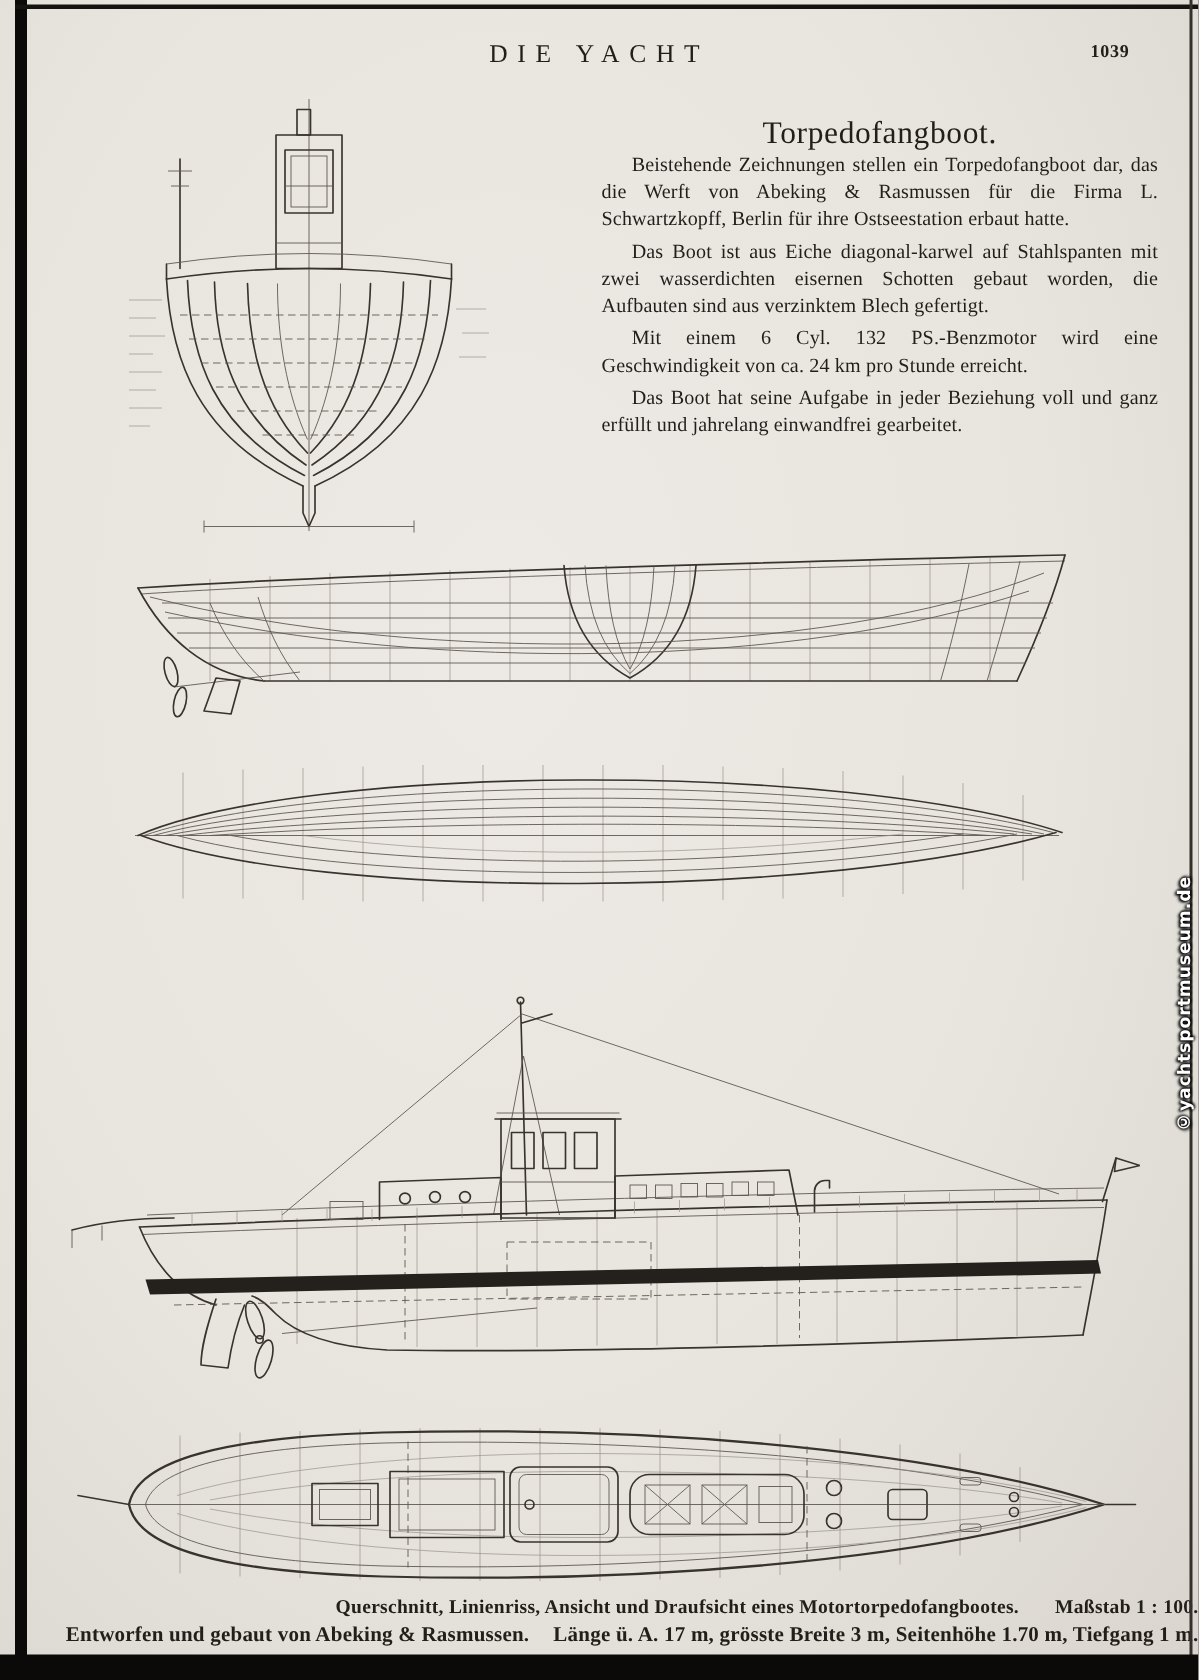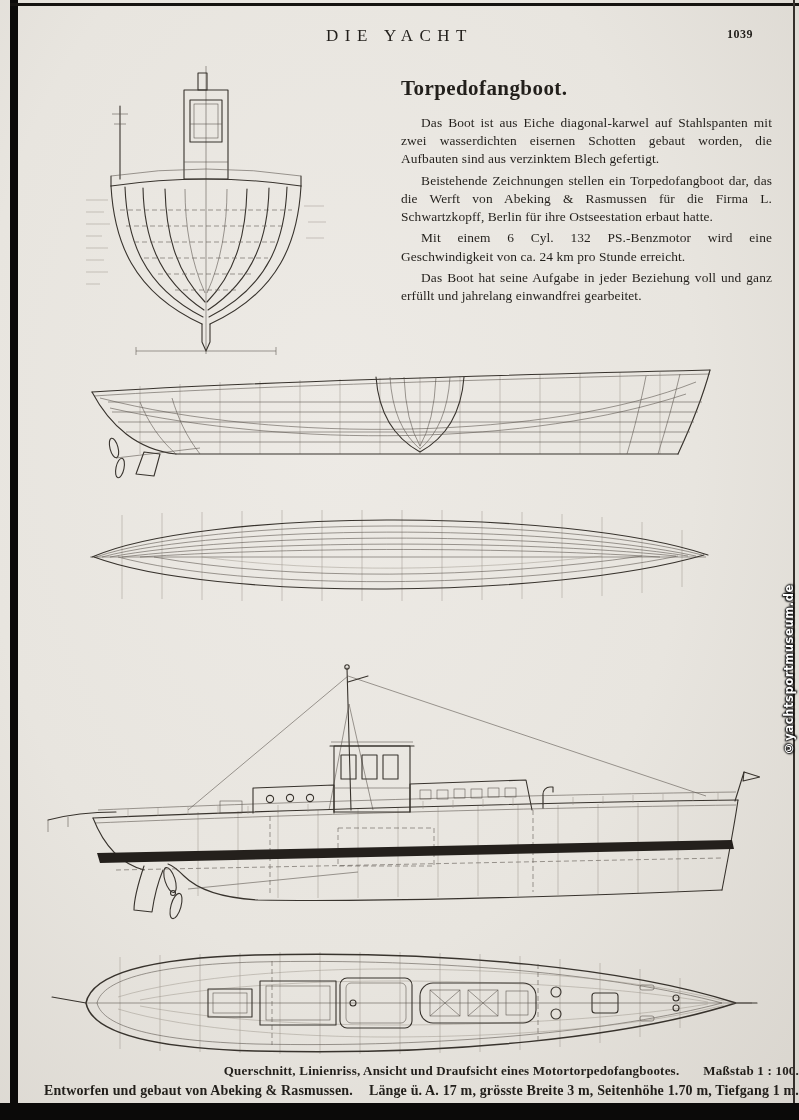--- a/index.html
+++ b/index.html
@@ -11,21 +11,21 @@
   .edge-left{left:10px;width:8px;top:0;height:100%;background:#0b0a09}
   .edge-top{left:10px;right:0;top:3px;height:3px;background:#15130ف;background:#151310}
   .edge-right{right:4px;width:2px;top:0;height:100%;background:#34302b}
   .edge-bottom{left:0;right:0;bottom:0;height:17px;background:#0b0a09}
   .header{position:absolute;top:26px;left:0;width:100%;text-align:center}
   .journal{font-size:17px;font-weight:normal;letter-spacing:.38em}
   .pageno{position:absolute;right:46px;top:1px;font-size:12px;font-weight:bold;letter-spacing:.04em}
   .fig{position:absolute}
   .fig svg{width:100%;height:100%;opacity:.93}
   .article{position:absolute;left:401px;top:76px;width:371px}
-  .article h1{font-size:21px;text-align:left;font-weight:bold;letter-spacing:.02em;margin-bottom:13px}
+  .article h1{font-size:21px;text-align:center;font-weight:normal;letter-spacing:.02em;margin-bottom:0}
   .article p{font-size:13.4px;line-height:1.36;text-align:justify;text-indent:1.5em;margin-bottom:3px;letter-spacing:.1px}
   .caption{position:absolute;left:0;width:100%;top:1063px;text-align:right;font-weight:bold;z-index:4}
   .cap1{font-size:13px;letter-spacing:.2px}
   .cap2{font-size:14px;margin-top:4px;letter-spacing:.15px}
   .gap{margin-left:24px}
   .gap2{margin-left:16px}
   .watermark{position:absolute;right:3px;top:584px;z-index:6;writing-mode:vertical-rl;transform:rotate(180deg);
     font-family:"DejaVu Sans","Liberation Sans",sans-serif;font-weight:700;font-size:11.5px;color:#ffffff;
     letter-spacing:.6px;text-shadow:0 0 2px #000,0 0 2px #000,1px 1px 2px #000,-1px -1px 2px #000}
   
@@ -80,22 +80,22 @@
       <path class="lt" d="M107 129 C107 166 113 202 127 233"></path>
       <path class="ln" d="M124 264 L124 282 L128 291 L132 282 L132 264"></path>
       <path class="lt dash" d="M42 150 H214 M48 166 H208 M56 182 H200 M66 198 H190 M80 214 H176 M97 230 H159"></path>
       <path class="lt" d="M58 291 H198 M58 287 V295 M198 287 V295"></path>
       <path class="st" d="M8 140 H30 M8 152 H26 M8 164 H32 M8 176 H24 M8 188 H30 M8 200 H26 M8 212 H30 M8 224 H22 M226 146 H246 M230 162 H248 M228 178 H246"></path>
     </svg>
   </figure>
 
   <div class="article">
     <h1>Torpedofangboot.</h1>
+    <p>Beistehende Zeichnungen stellen ein Torpedofangboot dar, das die Werft von Abeking &amp; Rasmussen für die Firma L. Schwartzkopff, Berlin für ihre Ostseestation erbaut hatte.</p>
     <p>Das Boot ist aus Eiche diagonal-karwel auf Stahlspanten mit zwei wasserdichten eisernen Schotten gebaut worden, die Aufbauten sind aus verzinktem Blech gefertigt.</p>
-    <p>Beistehende Zeichnungen stellen ein Torpedofangboot dar, das die Werft von Abeking &amp; Rasmussen für die Firma L. Schwartzkopff, Berlin für ihre Ostseestation erbaut hatte.</p>
     <p>Mit einem 6 Cyl. 132 PS.-Benzmotor wird eine Geschwindigkeit von ca. 24 km pro Stunde erreicht.</p>
     <p>Das Boot hat seine Aufgabe in jeder Beziehung voll und ganz erfüllt und jahrelang einwandfrei gearbeitet.</p>
   </div>
 
   <figure class="fig" style="left:80px;top:360px;width:640px;height:120px">
     <svg viewBox="0 0 640 120">
       <path class="st" d="M60 26 V94 M100 24 V94 M140 22 V94 M180 21 V94 M220 20 V94 M260 19 V94 M300 18 V94 M340 17 V94 M380 16 V94 M420 15 V94 M460 14 V94 M500 13 V94 M540 12 V94 M580 12 V94"></path>
       <path class="ln" d="M12 32 C150 23 420 15 630 10"></path>
       <path class="lt" d="M14 36 C150 27 420 19 630 14"></path>
       <path class="ln" d="M630 10 C622 40 610 68 598 94"></path>

